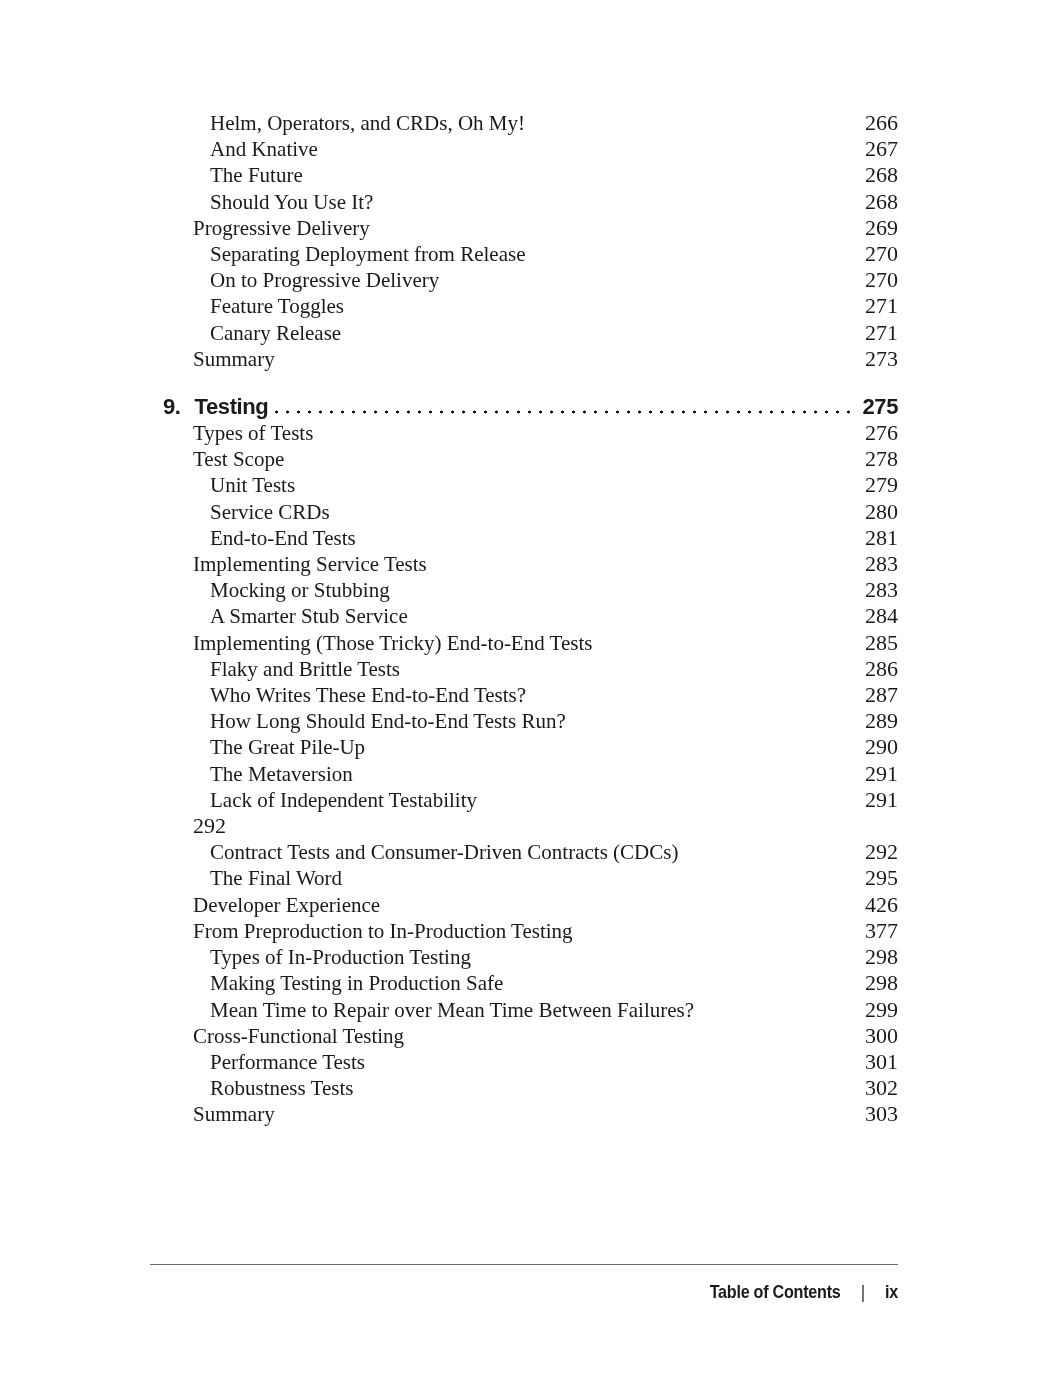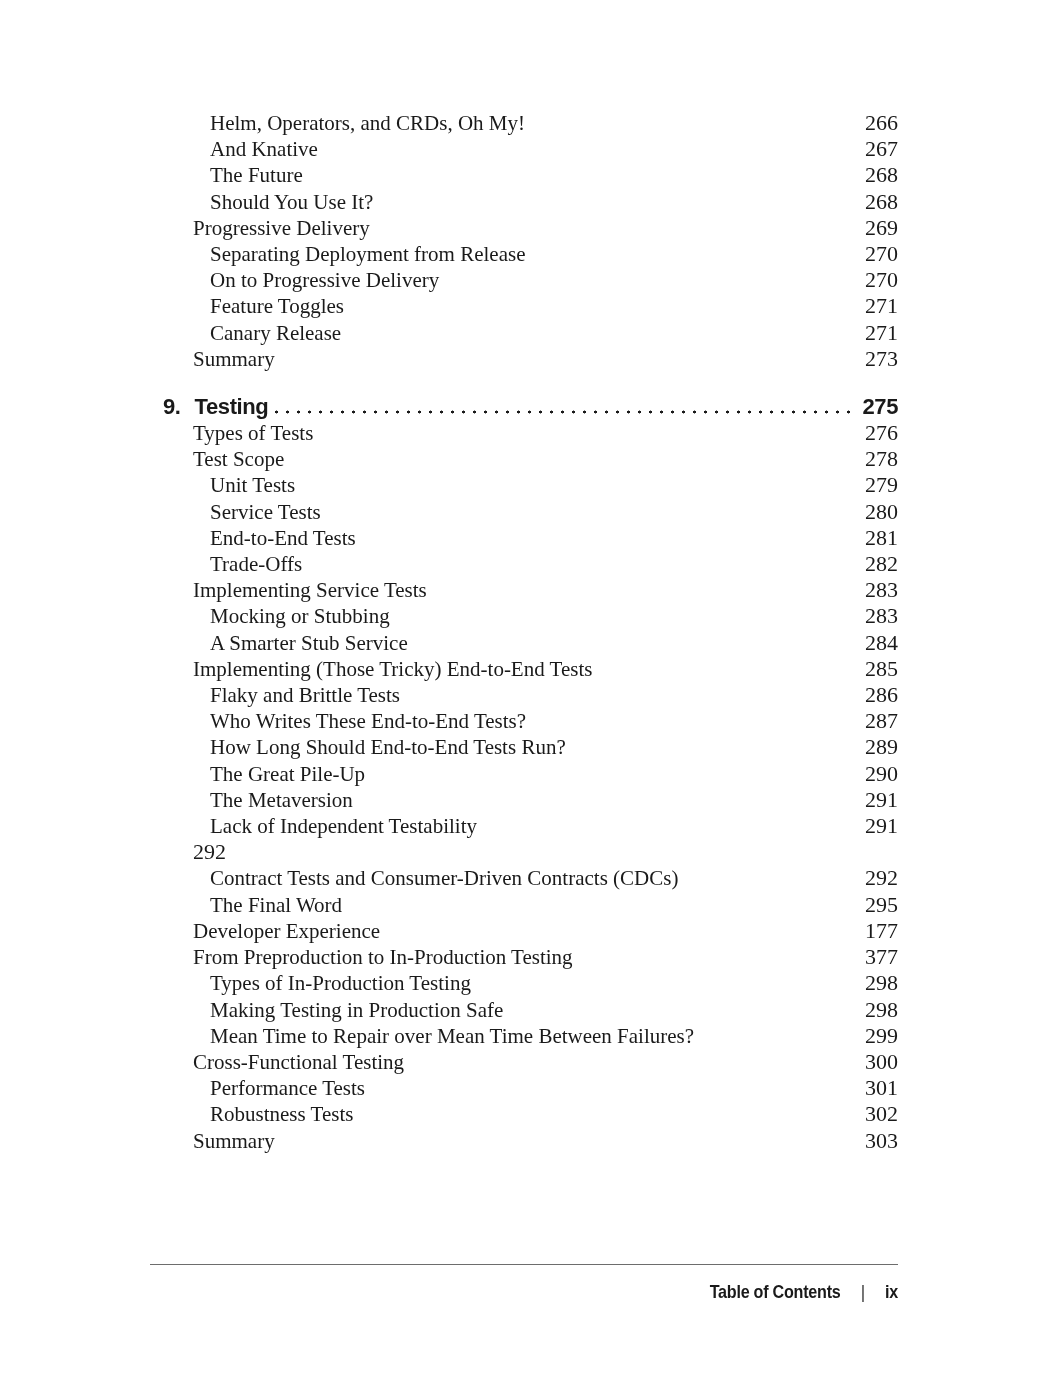--- a/index.html
+++ b/index.html
@@ -138,31 +138,27 @@
           </div>
           <div class="row lvl1">
             <span class="title">Test Scope</span>
             <span class="pagenum">278</span>
           </div>
           <div class="row lvl2">
             <span class="title">Unit Tests</span>
             <span class="pagenum">279</span>
           </div>
           <div class="row lvl2">
-            <span class="title">Service Tests</span>
+            <span class="title">Service CRDs</span>
             <span class="pagenum">280</span>
           </div>
           <div class="row lvl2">
             <span class="title">End-to-End Tests</span>
             <span class="pagenum">281</span>
           </div>
-          <div class="row lvl2">
-            <span class="title">Trade-Offs</span>
-            <span class="pagenum">282</span>
-          </div>
           <div class="row lvl1">
             <span class="title">Implementing Service Tests</span>
             <span class="pagenum">283</span>
           </div>
           <div class="row lvl2">
             <span class="title">Mocking or Stubbing</span>
             <span class="pagenum">283</span>
           </div>
           <div class="row lvl2">
             <span class="title">A Smarter Stub Service</span>
@@ -202,21 +198,21 @@
           <div class="row lvl2">
             <span class="title">Contract Tests and Consumer-Driven Contracts (CDCs)</span>
             <span class="pagenum">292</span>
           </div>
           <div class="row lvl2">
             <span class="title">The Final Word</span>
             <span class="pagenum">295</span>
           </div>
           <div class="row lvl1">
             <span class="title">Developer Experience</span>
-            <span class="pagenum">177</span>
+            <span class="pagenum">426</span>
           </div>
           <div class="row lvl1">
             <span class="title">From Preproduction to In-Production Testing</span>
             <span class="pagenum">377</span>
           </div>
           <div class="row lvl2">
             <span class="title">Types of In-Production Testing</span>
             <span class="pagenum">298</span>
           </div>
           <div class="row lvl2">

